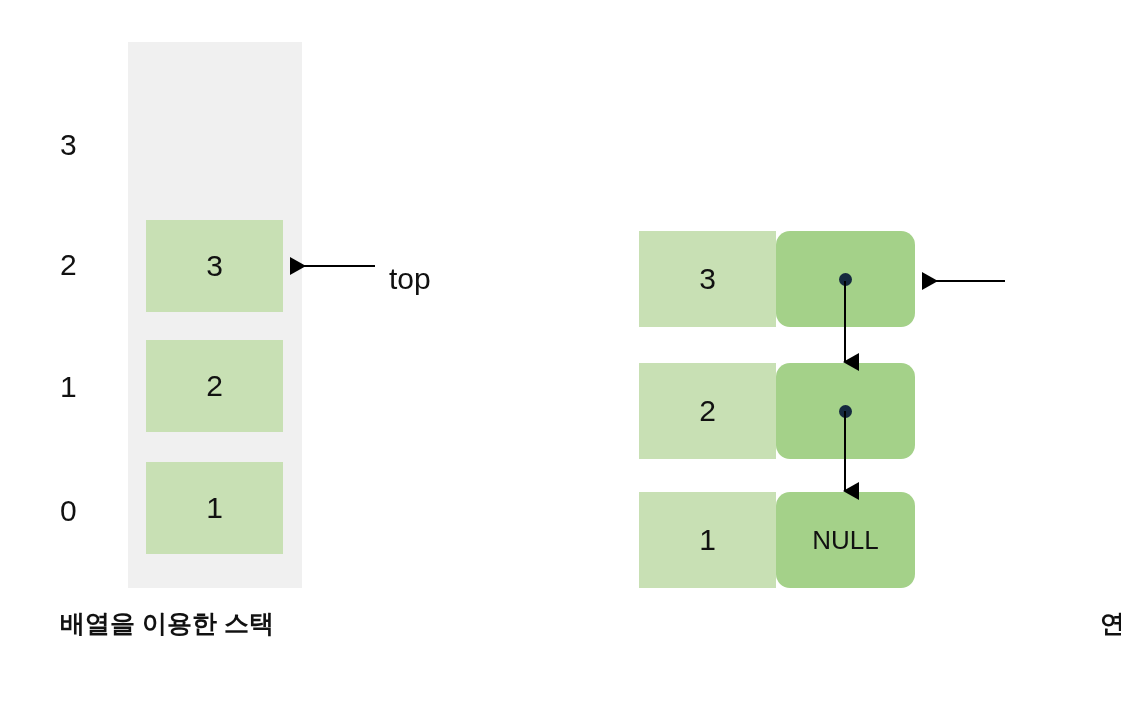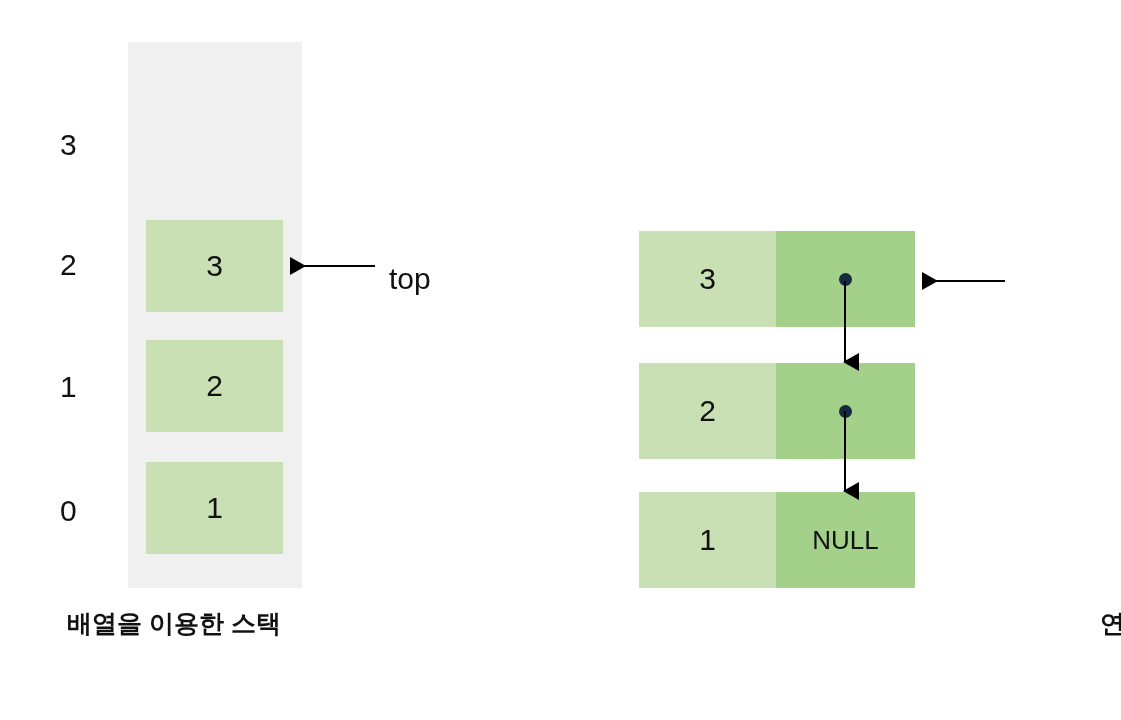--- a/index.html
+++ b/index.html
@@ -100,20 +100,21 @@
   }
   .ll-link {
     flex: 1;
     background: #a4d189;
     display: flex;
     align-items: center;
     justify-content: center;
     font-size: 26px;
     color: #111111;
     position: relative;
+    border-radius: 14px;
   }
 
   .ll-dot {
     width: 13px;
     height: 13px;
     border-radius: 50%;
     background: #15293f;
   }
 
   
@@ -137,21 +138,21 @@
 
   
   .caption {
     position: absolute;
     font-size: 25px;
     font-weight: bold;
     line-height: 1;
     color: #111111;
     white-space: nowrap;
   }
-  #caption-array { left: 67px;  top: 611px; }
+  #caption-array { left: 60px;  top: 611px; }
   #caption-list  { left: 580px; top: 611px; }
 </style>
 </head>
 <body>
 
 <div class="canvas">
 
   <div id="array-figure">
 
     <div id="array-container"></div>

